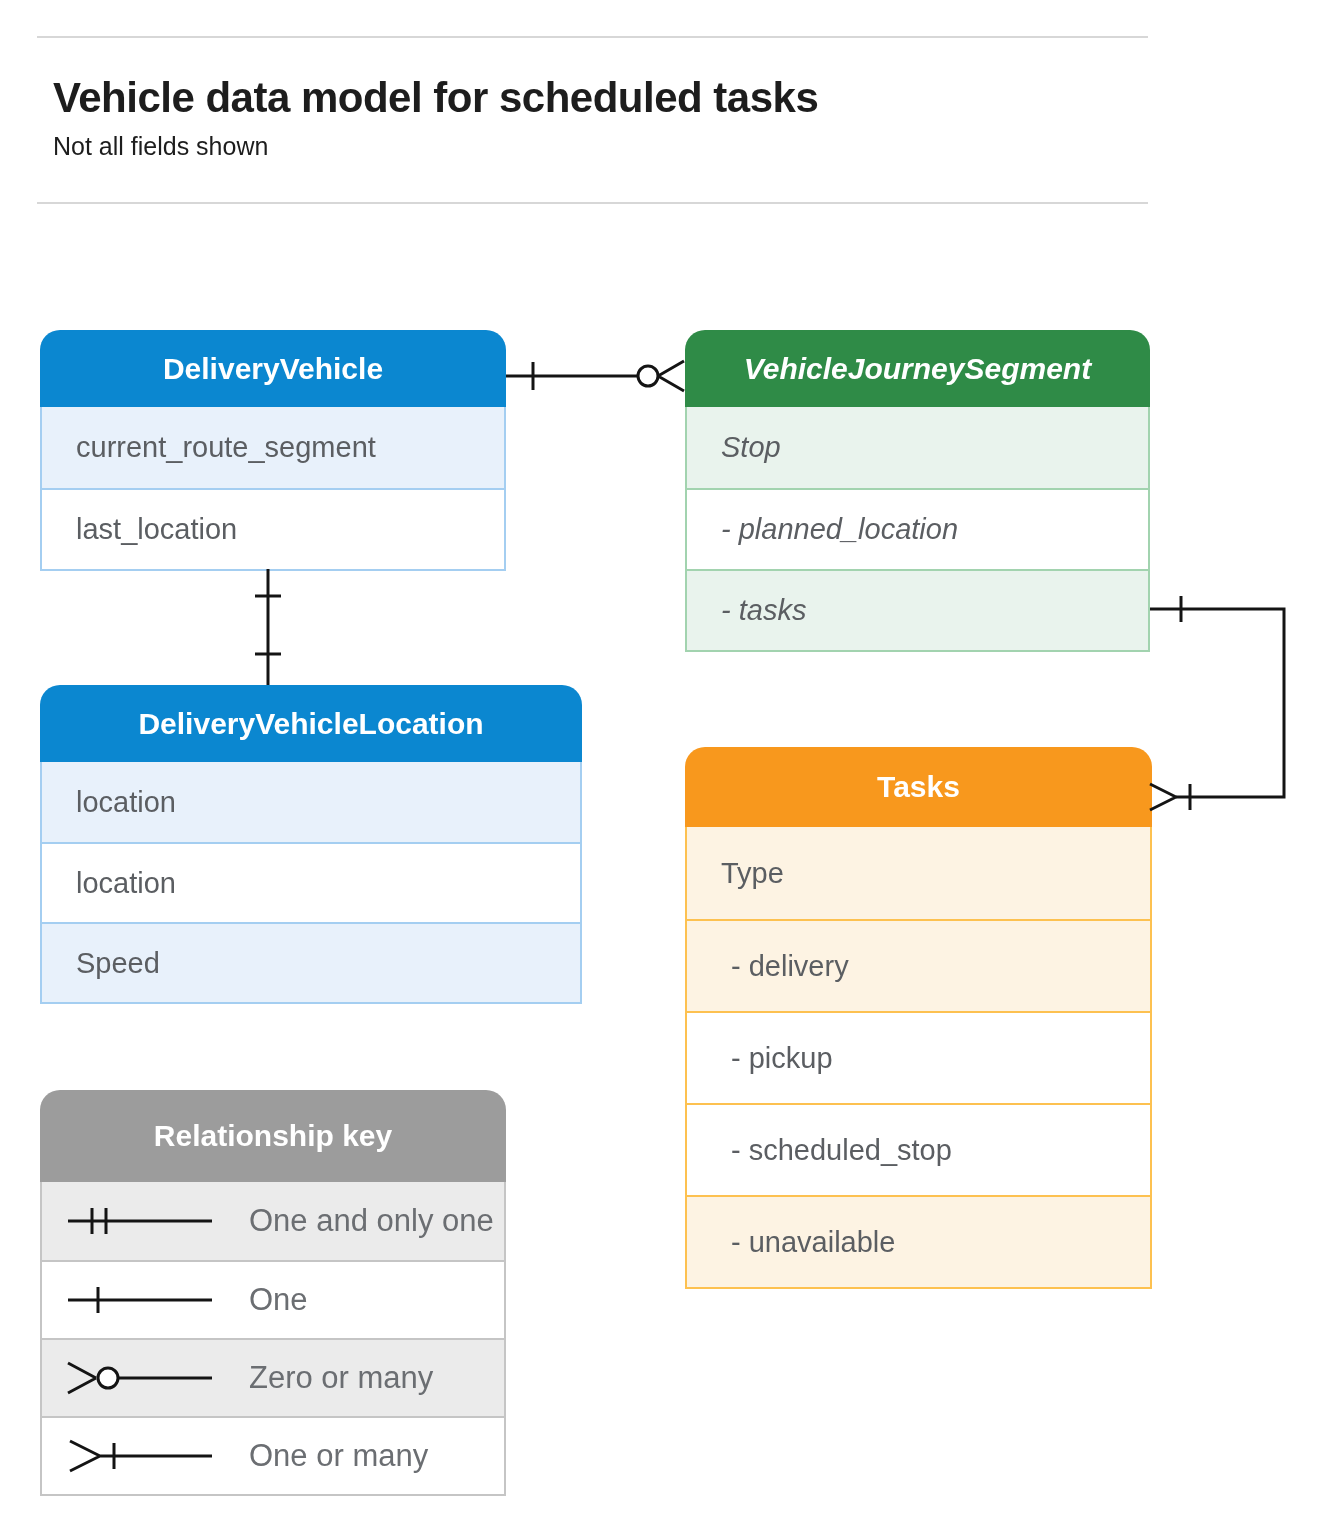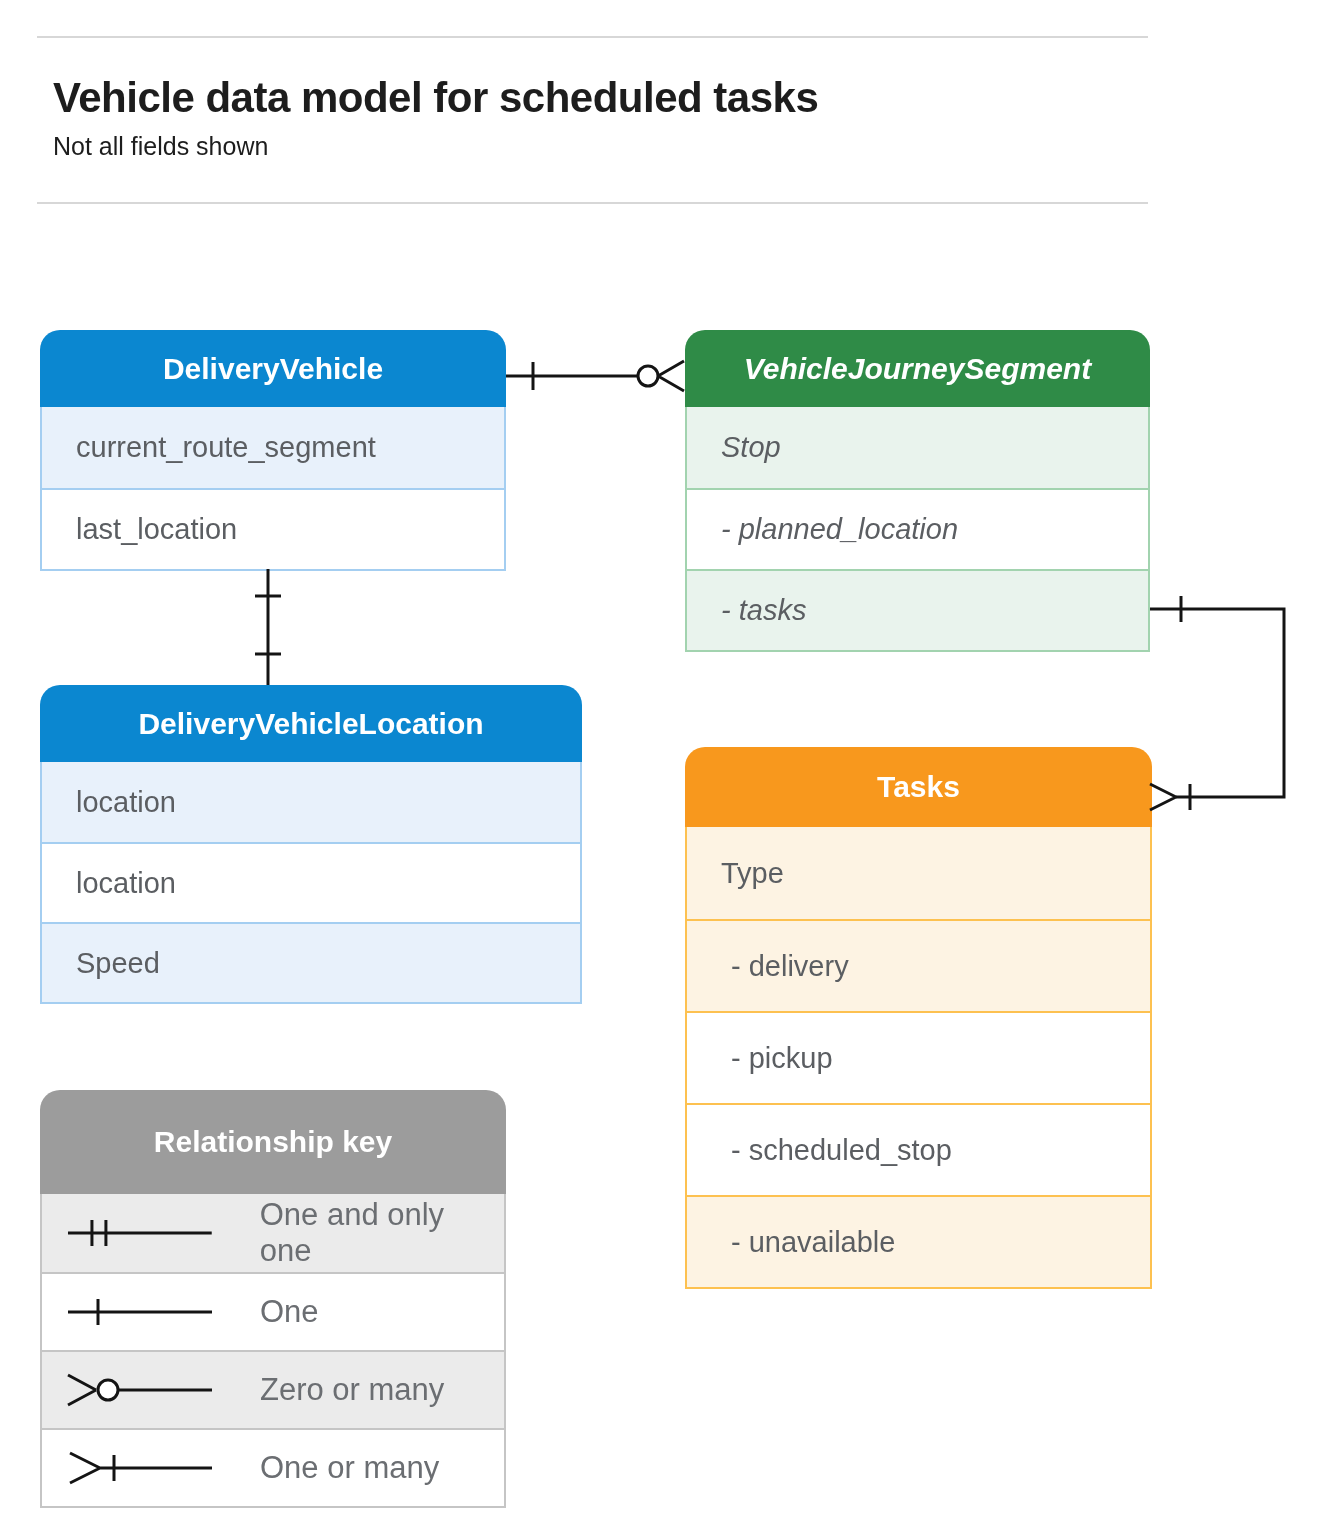--- a/index.html
+++ b/index.html
@@ -45,22 +45,22 @@
   #tbl-tasks{left:685px;top:747px;width:467px;}
   #tbl-relationship-key{left:40px;top:1090px;width:466px;}
   #tbl-delivery-vehicle .hdr,
   #tbl-vehicle-journey-segment .hdr,
   #tbl-delivery-vehicle-location .hdr{height:77px;}
   #tbl-delivery-vehicle .row,
   #tbl-vehicle-journey-segment .row{height:81px;}
   #tbl-delivery-vehicle-location .row{height:80px;}
   #tbl-tasks .hdr{height:80px;}
   #tbl-tasks .row{height:92px;}
-  #tbl-relationship-key .hdr{height:104px;}
-  #tbl-relationship-key .row{height:78px;padding-left:20px;gap:28px;}
+  #tbl-relationship-key .hdr{height:92px;}
+  #tbl-relationship-key .row{height:78px;padding-left:20px;gap:17px;}
   #tbl-relationship-key .row .row-label{font-size:31px;color:#6b6e72;}
   #connector-layer{
     position:absolute;left:0;top:0;z-index:2;pointer-events:none;
   }
 </style>
 </head>
 <body>
 
 <div id="canvas">
 

